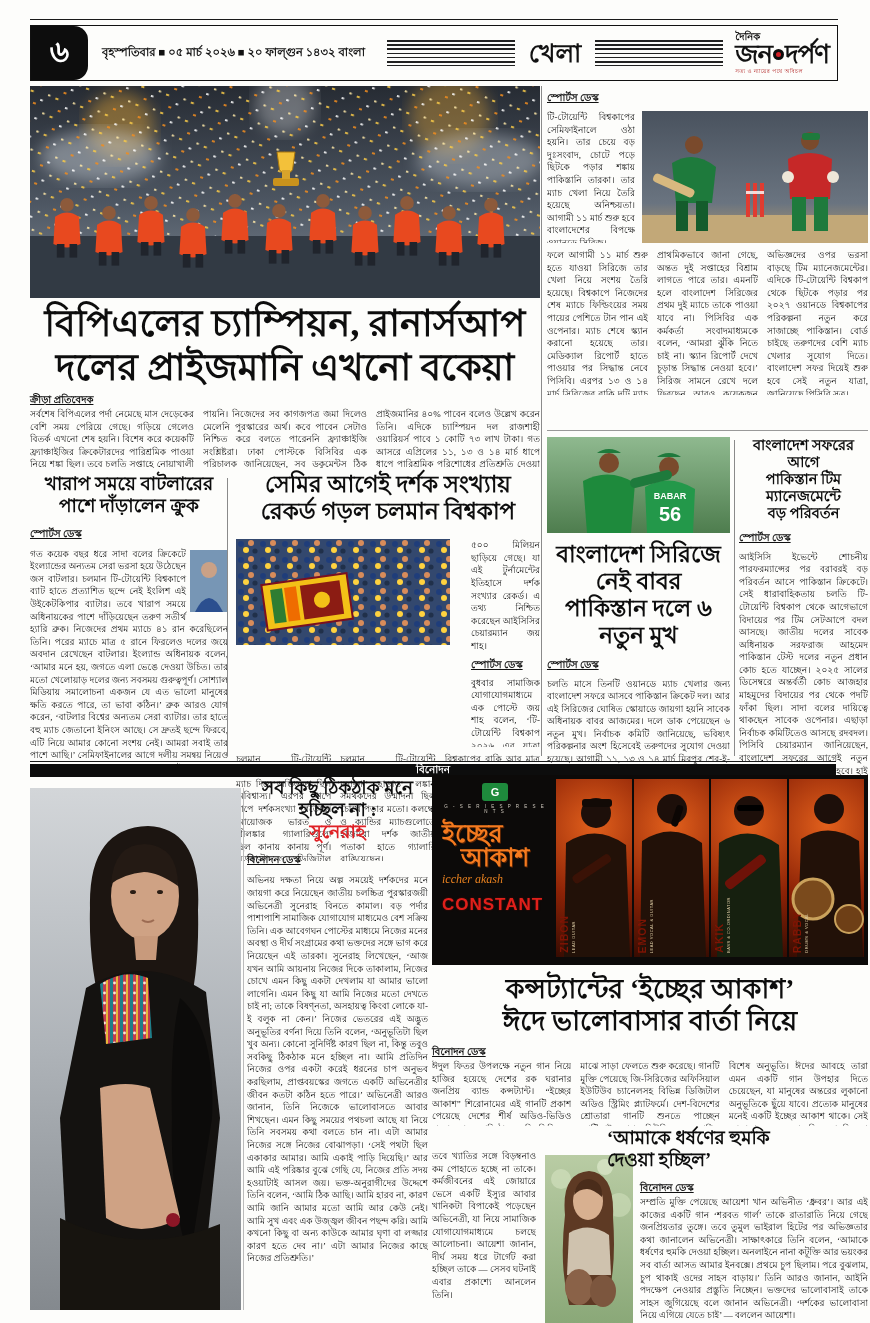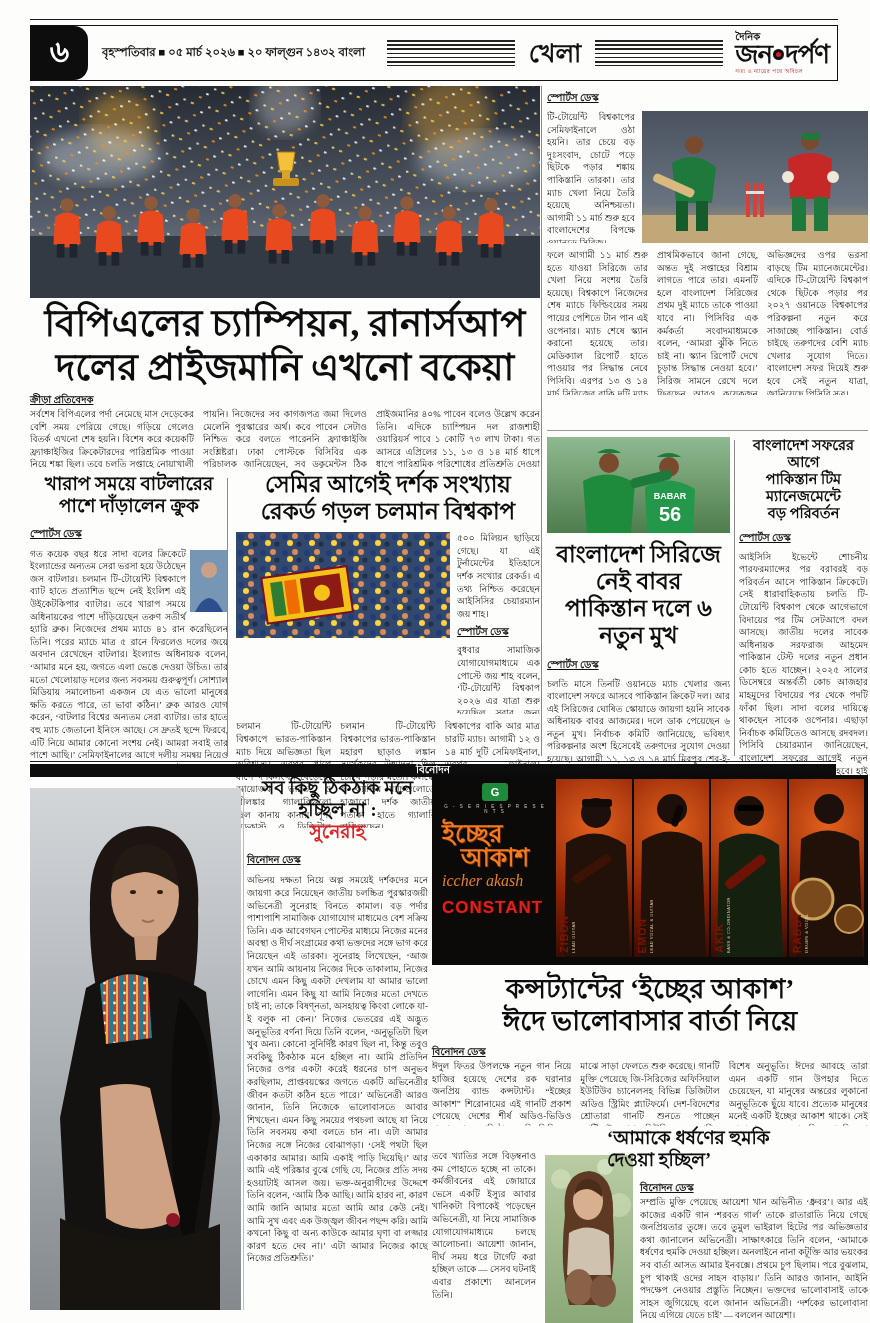--- a/index.html
+++ b/index.html
@@ -46,21 +46,21 @@
   .ent-bar{left:30px;top:764px;width:806px;height:13px;background:#0d0d0d;display:flex;align-items:center;justify-content:center;}
   .ent-bar span{color:#fff;font-size:10.5px;font-weight:bold;line-height:1;}
 
   
   .poster{left:432px;top:775px;width:436px;height:190px;background:#0c0a09;display:flex;}
   .poster-left{width:122px;padding:8px 6px 0 10px;box-sizing:border-box;text-align:left;}
   .glogo{width:26px;height:18px;background:#1e8a3c;border-radius:3px;margin:0 auto;color:#fff;font-weight:bold;
          font-size:11px;text-align:center;line-height:18px;font-family:"Liberation Sans",sans-serif;}
   .gseries{color:#cfc8bd;font-size:4.5px;letter-spacing:2px;text-align:center;margin-top:3px;font-family:"Liberation Sans",sans-serif;}
   .ptitle{color:#f47a1f;font-weight:900;font-size:25px;line-height:.95;margin-top:8px;text-shadow:1px 1px 0 #5e2504;}
-  .pscript{color:#e8811f;font-style:italic;font-size:16px;margin-top:2px;}
+  .pscript{color:#e8811f;font-style:italic;font-size:12px;margin-top:2px;}
   .pband{color:#e0201b;font-weight:900;font-size:17px;letter-spacing:1px;margin-top:8px;font-family:"Liberation Sans",sans-serif;
          text-shadow:0 0 2px #5e0a06;}
   .poster-right{flex:1;display:flex;gap:2px;padding:4px 4px 8px 2px;}
   .member{flex:1;position:relative;background:radial-gradient(circle at 50% 26%,#e2601c 0%,#8c2206 55%,#30090248 100%),#3a0d02;overflow:hidden;}
   .member svg{position:absolute;left:0;top:0;}
   .mname{position:absolute;left:2px;bottom:4px;writing-mode:vertical-rl;transform:rotate(180deg);
          color:#7e1404;font-weight:bold;font-size:10.5px;letter-spacing:1px;font-family:"Liberation Sans",sans-serif;}
   .mrole{position:absolute;left:15px;bottom:4px;writing-mode:vertical-rl;transform:rotate(180deg);
          color:#d8c7a0;font-size:4px;letter-spacing:.5px;font-family:"Liberation Sans",sans-serif;}
 </style>
@@ -166,21 +166,21 @@
       <span>গত কয়েক বছর ধরে সাদা বলের ক্রিকেটে ইংল্যান্ডের অন্যতম সেরা ভরসা হয়ে উঠেছেন জস বাটলার। চলমান টি-টোয়েন্টি বিশ্বকাপে ব্যাট হাতে প্রত্যাশিত ছন্দে নেই ইংলিশ এই উইকেটকিপার ব্যাটার। তবে খারাপ সময়ে অধিনায়কের পাশে দাঁড়িয়েছেন তরুণ সতীর্থ হ্যারি ব্রুক। নিজেদের প্রথম ম্যাচে ৪১ রান করেছিলেন তিনি। পরের ম্যাচে মাত্র ৫ রানে ফিরলেও দলের জয়ে অবদান রেখেছেন বাটলার। ইংল্যান্ড অধিনায়ক বলেন, ‘আমার মনে হয়, জগতে এলা ভেঙে দেওয়া উচিত। তার মতো খেলোয়াড় দলের জন্য সবসময় গুরুত্বপূর্ণ। সোশ্যাল মিডিয়ায় সমালোচনা একজন যে এত ভালো মানুষের ক্ষতি করতে পারে, তা ভাবা কঠিন।’ ব্রুক আরও যোগ করেন, ‘বাটলার বিশ্বের অন্যতম সেরা ব্যাটার। তার হাতে বহু ম্যাচ জেতানো ইনিংস আছে। সে দ্রুতই ছন্দে ফিরবে, এটি নিয়ে আমার কোনো সংশয় নেই। আমরা সবাই তার পাশে আছি।’ সেমিফাইনালের আগে দলীয় সমন্বয় নিয়েও কথা বলেছেন ব্রুক। তার মতে, শেষ চারে ইংল্যান্ডের মূল শক্তি হবে অভিজ্ঞতা আর তারুণ্যের মিশেল। আসরে এখন পর্যন্ত ব্যাট হাতে সর্বোচ্চ রান সংগ্রাহকের তালিকায় শীর্ষ পাঁচে আছেন এই ডানহাতি ব্যাটার।</span>
     </div>
   </div>
   <div class="rule-v" style="left:227px;top:478px;height:278px;"></div>
 
   <div class="abs" style="left:236px;top:471px;width:304px;">
     <div class="hl hl-21">
       <span>সেমির আগেই দর্শক সংখ্যায়</span>
       <span>রেকর্ড গড়ল চলমান বিশ্বকাপ</span>
     </div>
-    <div style="display:flex;gap:7px;margin-top:7px;">
+    <div style="display:flex;gap:21px;margin-top:14px;">
       <div class="ph" style="width:214px;height:106px;flex:none;">
         <svg width="214" height="106" viewBox="0 0 214 106">
           <defs>
             <pattern id="crowd" width="22" height="16" patternUnits="userSpaceOnUse">
               <rect width="22" height="16" fill="#33486e"></rect>
               <circle cx="5" cy="5" r="3" fill="#1f3d7a"></circle>
               <circle cx="15" cy="4" r="3" fill="#d88c5a"></circle>
               <circle cx="10" cy="11" r="3" fill="#ffd23f"></circle>
               <circle cx="19" cy="12" r="2.6" fill="#20304a"></circle>
             </pattern>

